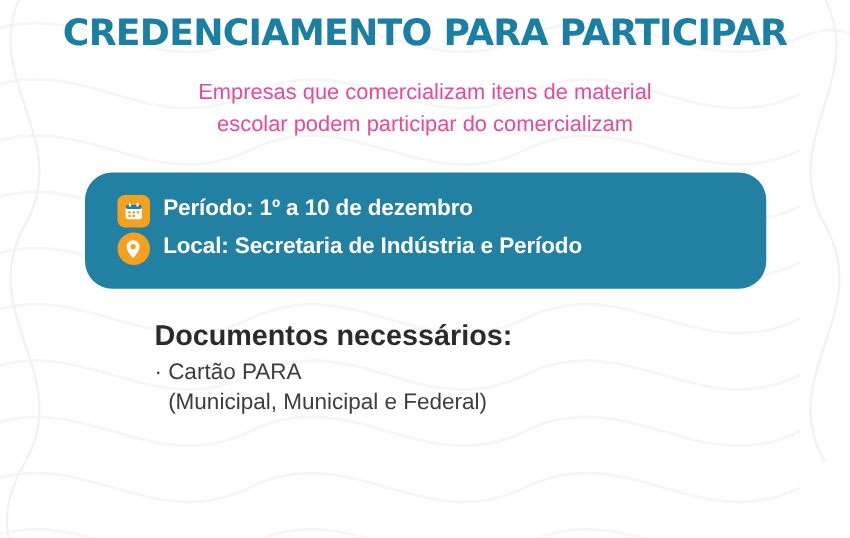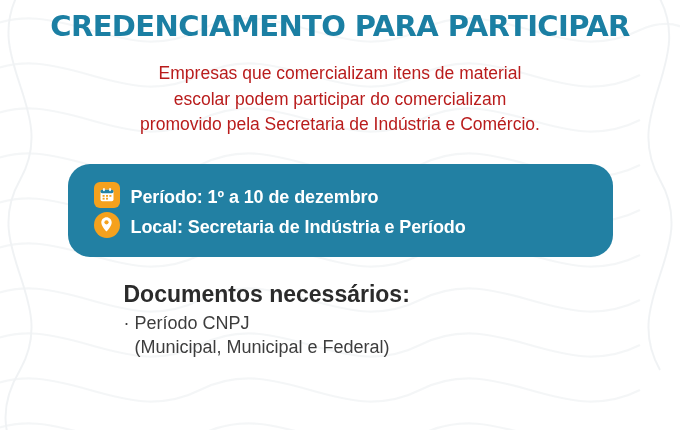--- a/index.html
+++ b/index.html
@@ -54,40 +54,40 @@
     margin-top: 4px;
     width: 620px;
   }
   .headline .line1 { display: block; }
   .headline .line2 { display: block; }
 
   .subtitle {
     margin-top: 19px;
     width: 560px;
     text-align: center;
-    color: #b91c1c;
+    color: #ec4899;
     font-size: 17.5px;
     line-height: 1.45;
     font-family: "Liberation Sans", sans-serif;
   }
   .subtitle span { display: block; }
 
   .infobox {
     margin-top: 26px;
     width: 545px;
     background: #2280a3;
     border-radius: 22px;
     padding: 14px 22px 15px 26px;
     box-sizing: border-box;
     color: #ffffff;
   }
 
   .inforow {
     display: flex;
-    align-items: flex-end;
+    align-items: flex-start;
     gap: 11px;
     margin: 4px 0;
   }
 
   .inforow .label {
     font-size: 18px;
     font-weight: bold;
     font-family: "Liberation Sans", sans-serif;
     letter-spacing: -0.1px;
     white-space: nowrap;
@@ -163,21 +163,20 @@
 
   <div class="content">
 
     <div class="headline">
       <span class="line1">CREDENCIAMENTO PARA PARTICIPAR</span>
     </div>
 
     <div class="subtitle">
       <span>Empresas que comercializam itens de material</span>
       <span>escolar podem participar do comercializam</span>
-      <span>promovido pela Secretaria de Indústria e Comércio.</span>
     </div>
 
     <div class="infobox">
 
       <div class="inforow">
         <span class="badge-icon">
           <svg width="16" height="16" viewBox="0 0 16 16" aria-hidden="true">
             <rect x="1.5" y="2.8" width="13" height="11.5" rx="1.8" fill="#ffffff"></rect>
             <rect x="1.5" y="2.8" width="13" height="3.4" rx="1.6" fill="#2280a3"></rect>
             <rect x="4.1" y="1.1" width="1.7" height="3.2" rx="0.8" fill="#ffffff"></rect>
@@ -201,21 +200,21 @@
         </span>
         <span class="label">Local: Secretaria de Indústria e Período</span>
       </div>
 
     </div>
 
     <div class="docs">
       <div class="docs-title">Documentos necessários:</div>
       <ul class="docs-list">
         <li>
-          <span class="bullet">·</span><span>Período CNPJ</span>
+          <span class="bullet">·</span><span>Cartão PARA</span>
         </li>
         <li>
           <span class="bullet" style="visibility:hidden;">·</span><span>(Municipal, Municipal e Federal)</span>
         </li>
       </ul>
     </div>
 
   </div>
 </div>
 

